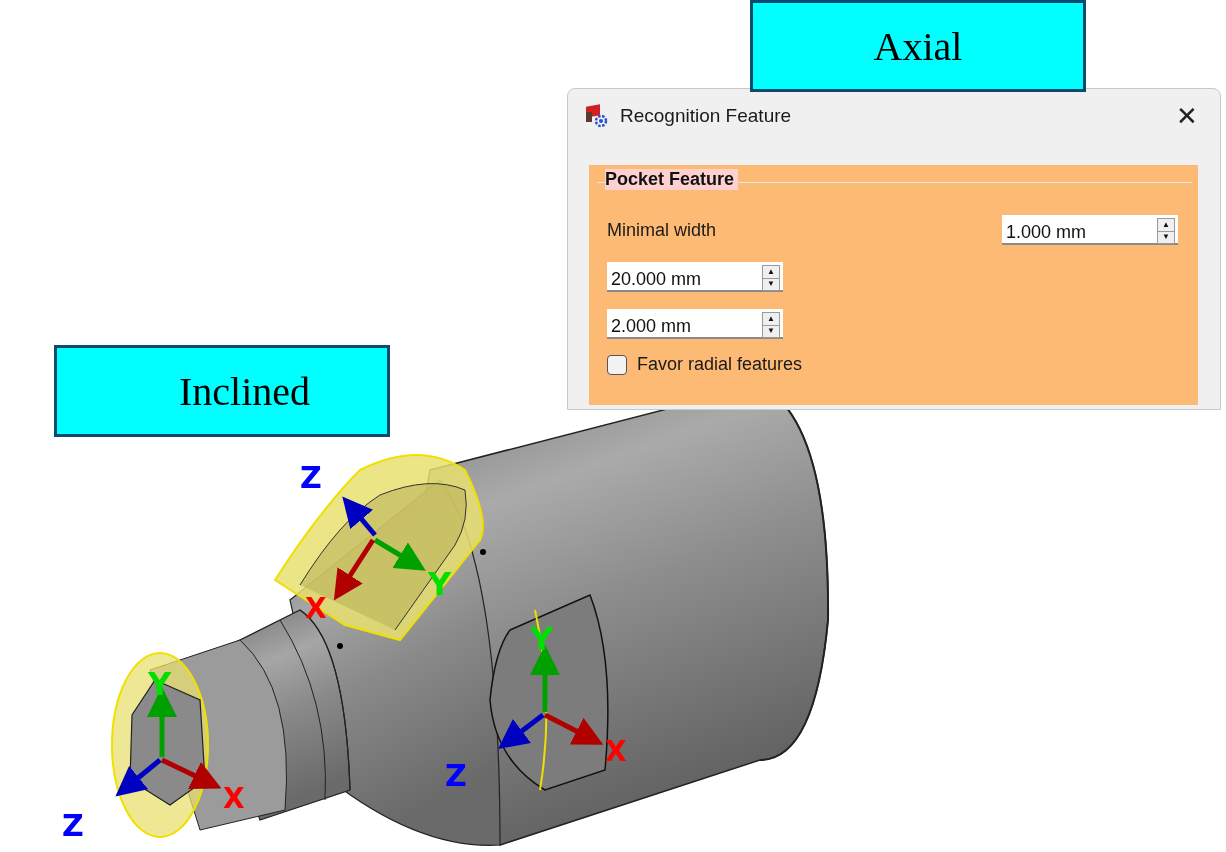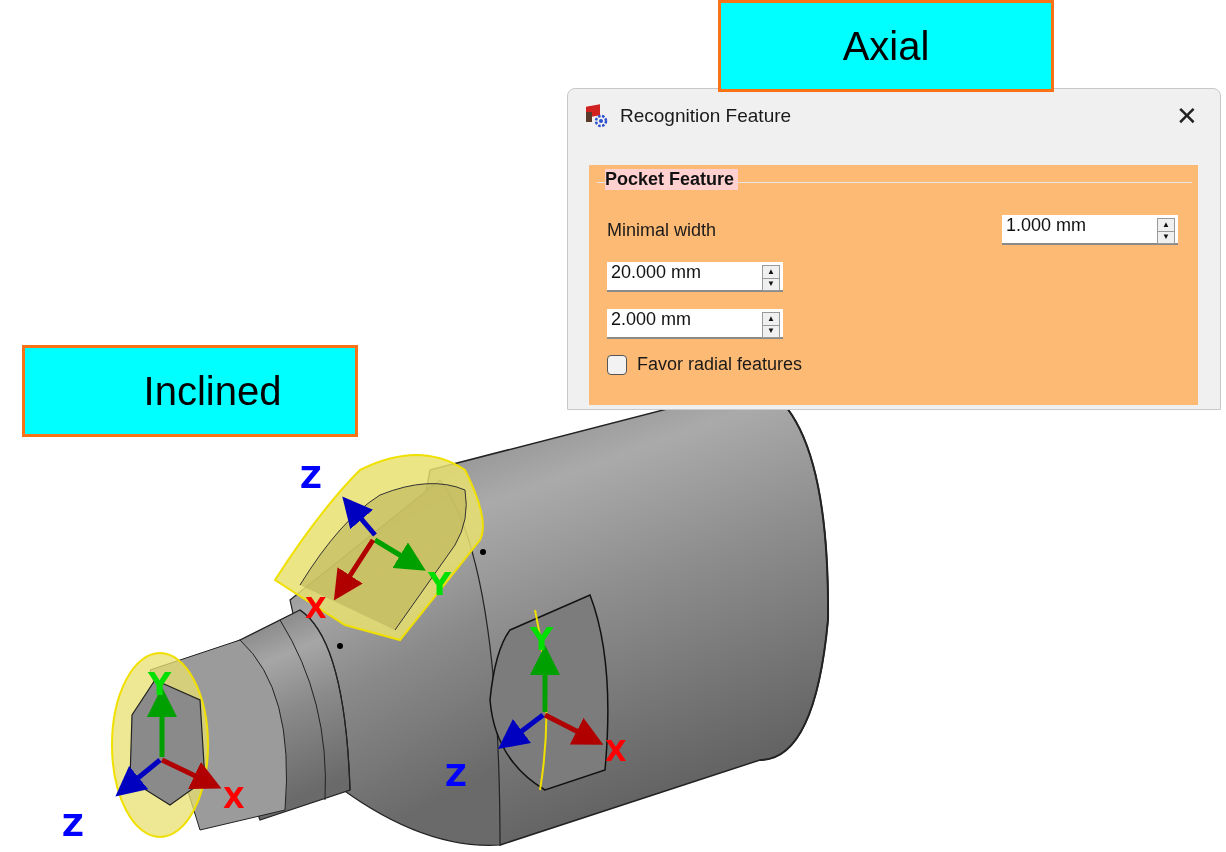--- a/index.html
+++ b/index.html
@@ -2,23 +2,23 @@
 <html><head>
 <meta charset="utf-8">
 <style>
   html, body { margin:0; padding:0; }
   body {
     width:1226px; height:852px; position:relative; overflow:hidden;
     background:#ffffff;
     font-family:"Liberation Sans", "DejaVu Sans", sans-serif;
   }
   .label-box {
-    position:absolute; background:#00ffff; border:3px solid #f97316;
+    position:absolute; background:#00ffff; border:3px solid #0c4a6e;
     box-sizing:border-box; display:flex; align-items:center; justify-content:center;
-    color:#000; font-family:Liberation Sans, sans-serif; font-size:40px;
+    color:#000; font-family:Liberation Serif, serif; font-size:40px;margin-left:32px;
   }
   #label-axial { left:718px; top:0; width:336px; height:92px; }
   #label-inclined { left:22px; top:345px; width:336px; height:92px;padding-left:45px; }
 
   #model { position:absolute; left:0; top:0; width:1226px; height:852px; }
 
   .dialog {
     position:absolute; left:567px; top:88px; width:654px; height:322px;
     background:#f0f0f0; border:1px solid #c8c8c8; border-top-left-radius:8px; border-top-right-radius:8px;
     box-sizing:border-box; overflow:hidden;
@@ -31,21 +31,21 @@
   .group {
     position:absolute; left:21px; top:76px; width:609px; height:240px;
     background:#fdba74; box-sizing:border-box;
   }
   .group-rule { position:absolute; left:8px; right:6px; top:17px; border-top:1px solid #e6e6e6; }
   .group-title { position:absolute; left:16px; top:4px; font-weight:bold; font-size:18px; color:#111; background:#ffd0d0; padding-right:4px; }
   .row { position:absolute; left:18px; right:20px; height:36px; display:flex; align-items:center; }
   .row-label { font-size:18px; color:#1a1a1a; flex:1; white-space:nowrap; }
   .spin {
     width:176px; height:30px; background:#fff; position:relative; box-sizing:border-box;
-    border-bottom:2px solid #8a8a8a; display:flex; align-items:flex-start;
+    border-bottom:2px solid #8a8a8a; display:flex; align-items:flex-end;
   }
   .spin-value { font-size:18px; color:#111; padding-left:4px; }
   .spin-btns {
     position:absolute; right:3px; top:3px; width:18px; height:26px; border:1px solid #9a9a9a; background:#f0f0f0;
     display:flex; flex-direction:column; box-sizing:border-box;
   }
   .spin-btn { flex:1; display:flex; align-items:center; justify-content:center; font-size:8px; color:#111; line-height:1; cursor:pointer; }
   .spin-btn.up { border-bottom:1px solid #9a9a9a; }
   .check-row { position:absolute; left:18px; top:189px; display:flex; align-items:flex-end; }
   .checkbox { width:20px; height:20px; border:1px solid #555; border-radius:4px; background:#f2f2f2; box-sizing:border-box; cursor:pointer; }

